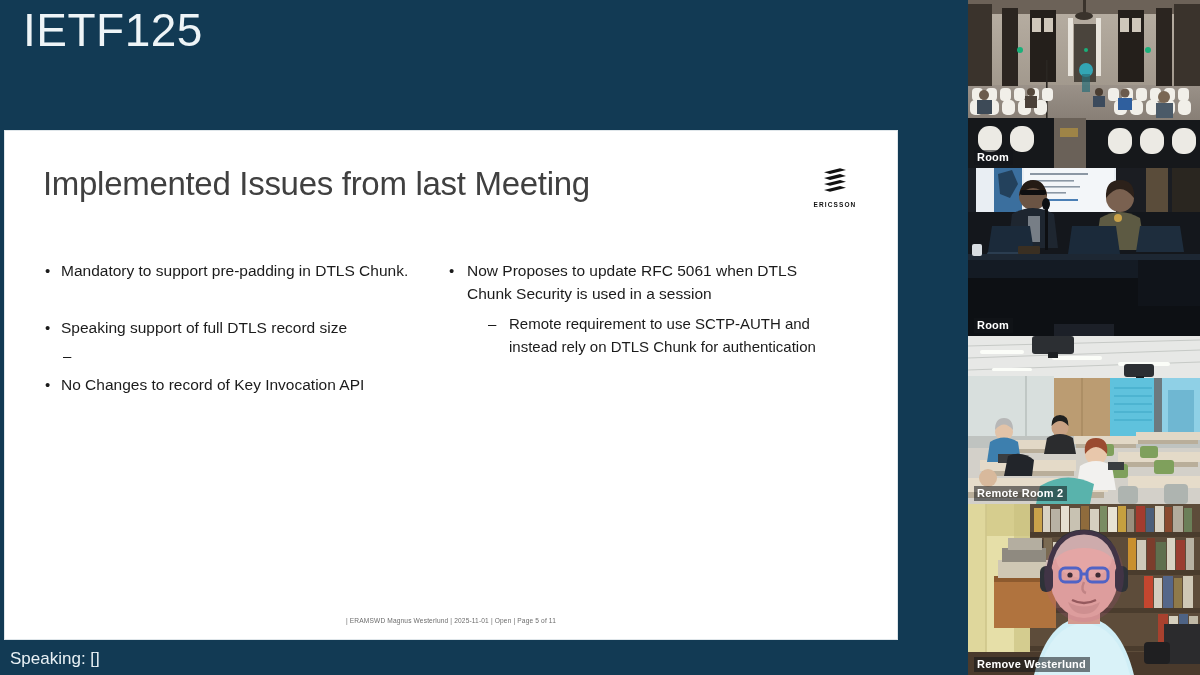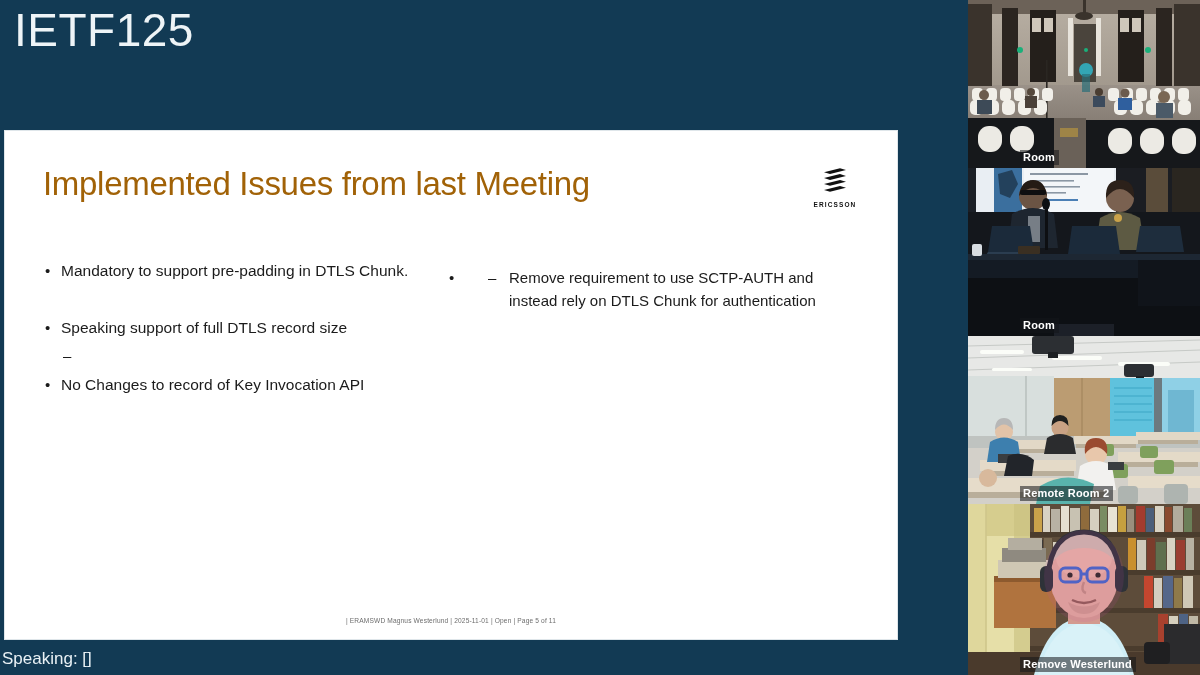--- a/index.html
+++ b/index.html
@@ -19,21 +19,21 @@
   
   #stage {
     position: absolute;
     left: 0; top: 0;
     width: 968px; height: 675px;
     background: #123a54;
   }
 
   #meeting-header {
     position: absolute;
-    left: 4px; top: 0;
+    left: 13px; top: 0;
     width: 968px; height: 128px;
     color: #f2f6f8;
     padding: 2px 4px 0 10px;
   }
   #meeting-header .line {
     font-size: 46px;
     line-height: 56px;
     font-weight: 400;
     letter-spacing: 0.5px;
     color: #eef4f7;
@@ -49,21 +49,21 @@
     border: 1px solid #dfe6ea;
     overflow: hidden;
   }
 
   #slide-title {
     position: absolute;
     left: 38px; top: 33px;
     font-size: 33px;
     line-height: 40px;
     font-weight: 400;
-    color: #a16207;
+    color: #404040;
     letter-spacing: -0.3px;
     font-family: "Liberation Sans", sans-serif;
     white-space: nowrap;
   }
 
   
   #logo {
     position: absolute;
     right: 38px; top: 36px;
     width: 48px;
@@ -143,21 +143,21 @@
   }
 
   
   #speaking-bar {
     position: absolute;
     left: 0; bottom: 0;
     width: 968px; height: 33px;
     background: #123a54;
     display: flex;
     align-items: center;
-    padding-left: 2px;
+    padding-left: 10px;
   }
   #speaking-bar .txt {
     color: #e9f1f5;
     font-size: 17px;
     font-family: "Liberation Sans", sans-serif;
   }
 
   
   #video-column {
     position: absolute;
@@ -179,21 +179,20 @@
     left: 6px; bottom: 3px;
     color: #ffffff;
     font-size: 11px;
     font-weight: 700;
     letter-spacing: 0.2px;
     background: rgba(20,22,26,0.55);
     padding: 1px 4px 2px 3px;
     font-family: "Liberation Sans", sans-serif;
     z-index: 6;
     white-space: nowrap;
-    margin-left: 46px;
   }
 
   .scene { position: absolute; inset: 0; }
   .scene svg { display: block; width: 100%; height: 100%; }
 </style>
 </head>
 <body>
 
 <div id="app">
 
@@ -245,24 +244,25 @@
             </li>
 
           </ul>
         </div>
 
         <div class="column right">
           <ul class="bullets">
 
             <li class="bullet">
               <span class="dot">•</span>
+              <span>Now Proposes to update RFC 5061 when DTLS Chunk Security is used in a session</span>
               <ul class="subbullets">
                 <li class="subbullet">
                   <span class="dash">–</span>
-                  <span>Remove requirement to use SCTP-AUTH and instead rely on DTLS Chunk for authentication</span>
+                  <span>Remote requirement to use SCTP-AUTH and instead rely on DTLS Chunk for authentication</span>
                 </li>
               </ul>
             </li>
 
           </ul>
         </div>
 
       </div>
 
       <div id="slide-footer">|  ERAMSWD Magnus Westerlund  |  2025-11-01  |  Open  |  Page 5 of 11</div>

